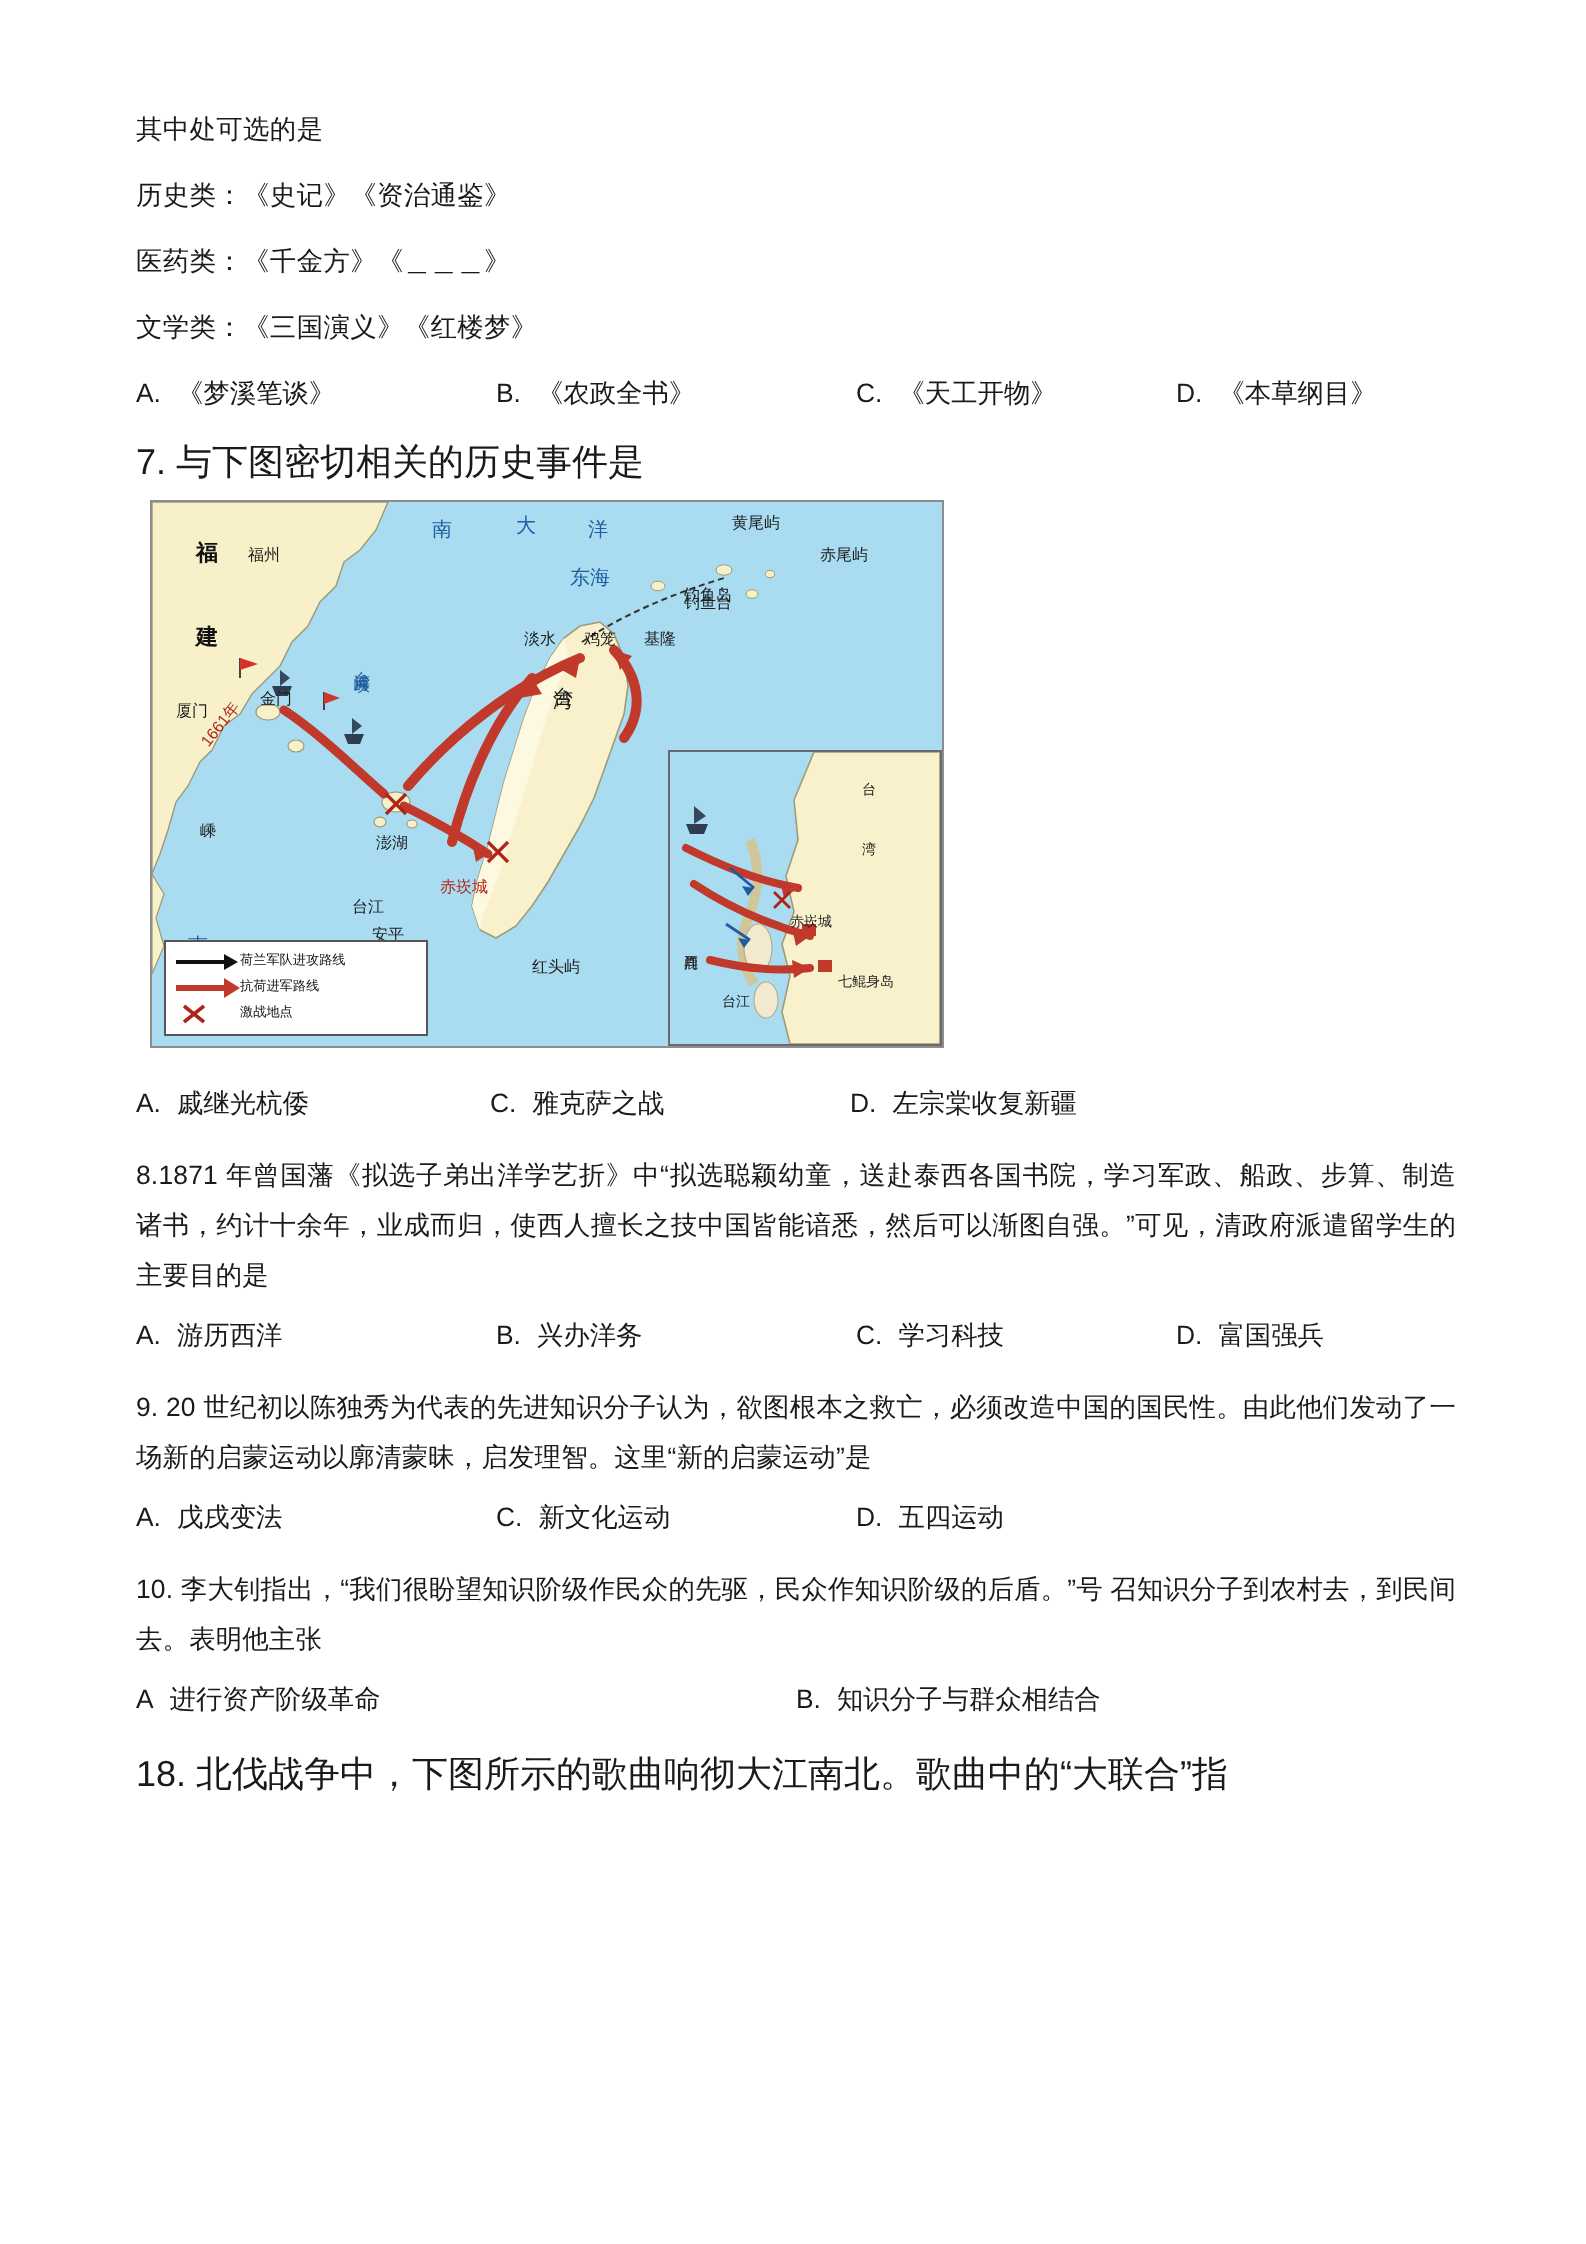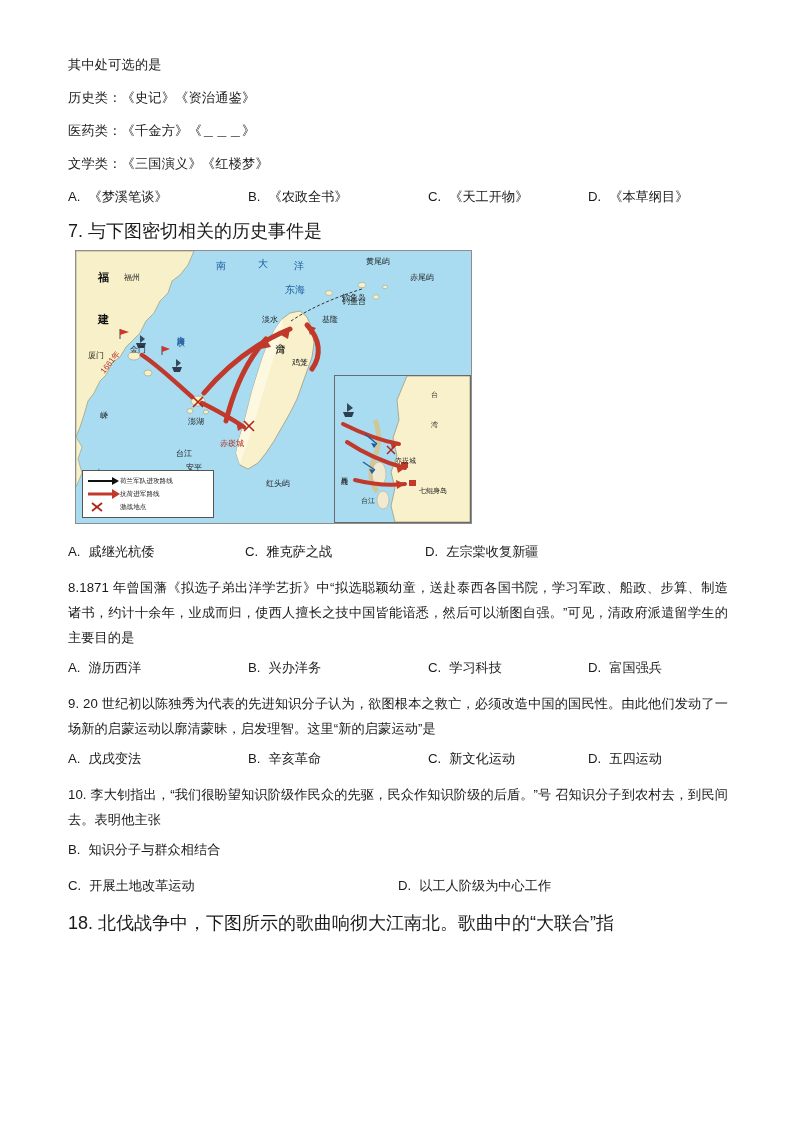--- a/index.html
+++ b/index.html
@@ -255,21 +255,21 @@
         <span class="map-label big" style="left:22px; top:64px;">建</span>
         <span class="map-label" style="left:48px; top:22px;">福州</span>
         <span class="map-label" style="left:12px; top:100px;">厦门</span>
         <span class="map-label" style="left:54px; top:94px;">金门</span>
         <span class="map-label" style="left:112px; top:166px;">澎湖</span>
         <span class="map-label vert" style="left:200px; top:84px; font-size:10px;">台湾</span>
         <span class="map-label" style="left:100px; top:198px;">台江</span>
         <span class="map-label red" style="left:144px; top:188px;">赤崁城</span>
         <span class="map-label" style="left:110px; top:212px;">安平</span>
         <span class="map-label" style="left:186px; top:64px;">淡水</span>
-        <span class="map-label" style="left:216px; top:64px;margin-top:43px;">鸡笼</span>
+        <span class="map-label" style="left:216px; top:64px;">鸡笼</span>
         <span class="map-label" style="left:246px; top:64px;">基隆</span>
         <span class="map-label blue" style="left:170px; top:34px;margin-left:39px;">东海</span>
         <span class="map-label blue" style="left:140px; top:10px;">南</span>
         <span class="map-label blue" style="left:182px; top:8px;">大</span>
         <span class="map-label blue" style="left:218px; top:10px;">洋</span>
         <span class="map-label blue" style="left:18px; top:218px;">南</span>
         <span class="map-label blue" style="left:44px; top:232px;">海</span>
         <span class="map-label vert" style="left:100px; top:78px; color:#1f5c9e;">台湾海峡</span>
         <span class="map-label" style="left:266px; top:46px;">钓鱼台</span>
         <span class="map-label" style="left:266px; top:42px;">钓鱼岛</span>
@@ -385,41 +385,33 @@
         <span class="opt-label">D.</span><span>富国强兵</span>
       </div>
     </div>
 
     <p class="para">9. 20 世纪初以陈独秀为代表的先进知识分子认为，欲图根本之救亡，必须改造中国的国民性。由此他们发动了一场新的启蒙运动以廓清蒙昧，启发理智。这里“新的启蒙运动”是</p>
     <div class="options opts4">
       <div class="opt">
         <span class="opt-label">A.</span><span>戊戌变法</span>
       </div>
       <div class="opt">
-        <span class="opt-label">B.</span><span>辛亥革命</span>
-      </div>
-      <div class="opt">
         <span class="opt-label">C.</span><span>新文化运动</span>
       </div>
       <div class="opt">
         <span class="opt-label">D.</span><span>五四运动</span>
       </div>
     </div>
 
     <p class="para">10. 李大钊指出，“我们很盼望知识阶级作民众的先驱，民众作知识阶级的后盾。”号 召知识分子到农村去，到民间去。表明他主张</p>
     <div class="opts2">
       <div class="opt">
+        <span class="opt-label">A</span><span>进行资产阶级革命</span>
+      </div>
+      <div class="opt">
         <span class="opt-label">B.</span><span>知识分子与群众相结合</span>
-      </div>
-    </div>
-    <div class="opts2">
-      <div class="opt">
-        <span class="opt-label">C.</span><span>开展土地改革运动</span>
-      </div>
-      <div class="opt">
-        <span class="opt-label">D.</span><span>以工人阶级为中心工作</span>
       </div>
     </div>
 
     <p class="q-head">18. 北伐战争中，下图所示的歌曲响彻大江南北。歌曲中的“大联合”指</p>
 
   </div>
 </div>
 
 </body></html>

